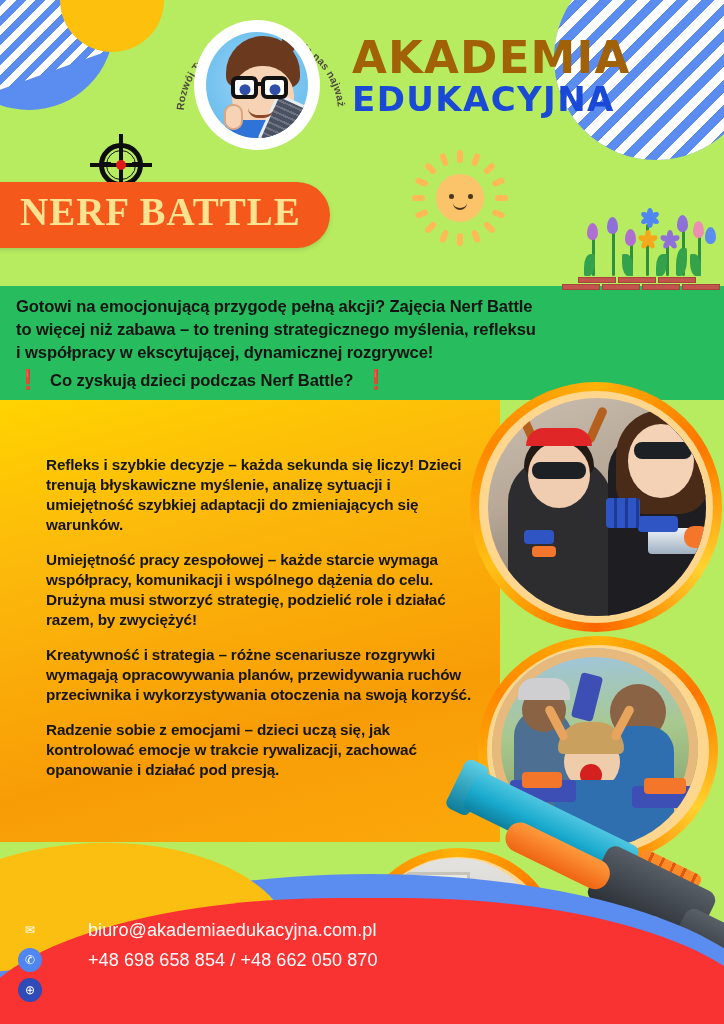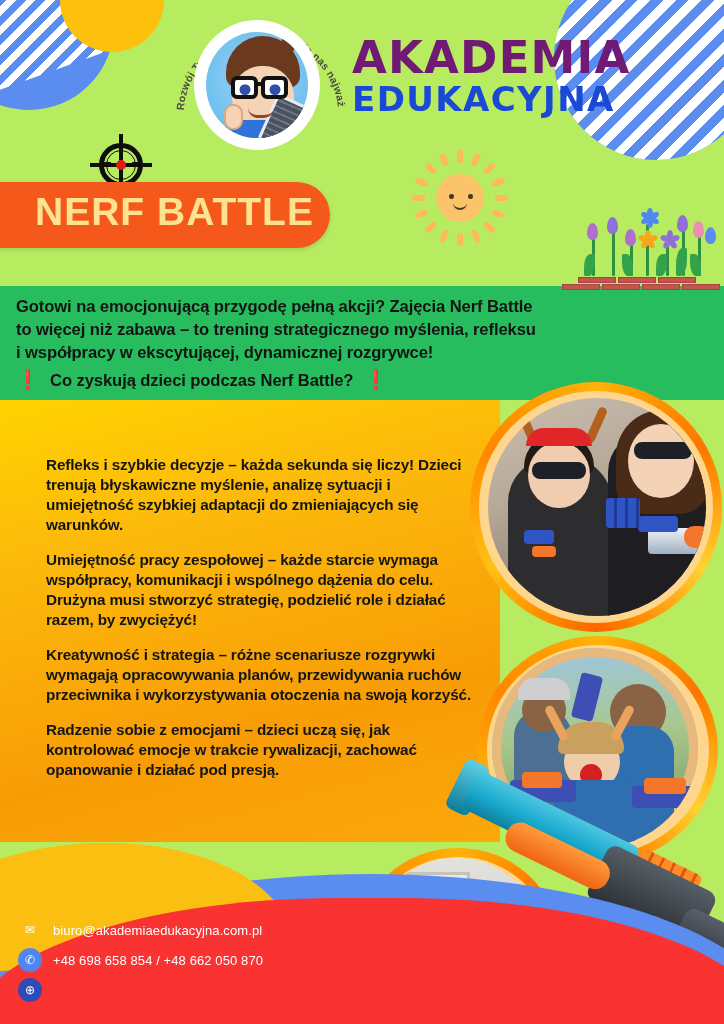--- a/index.html
+++ b/index.html
@@ -68,21 +68,21 @@
     background:#5d6470;border:3px solid #e9edf2;border-radius:4px;transform:rotate(24deg);
     background-image:repeating-linear-gradient(0deg,#4a5160 0 4px,#6d7584 4px 6px),
       repeating-linear-gradient(90deg,#4a5160 0 4px,#6d7584 4px 6px);}
   .thumb{position:absolute;left:18px;top:72px;width:19px;height:26px;
     background:#f7d3b5;border-radius:9px;border:2px solid #d9a882;}
   .logo-arc{position:absolute;left:0;top:0;width:178px;height:140px;}
   .logo-arc text{font-family:"Liberation Sans",sans-serif;font-size:10.5px;
     font-weight:700;fill:#4c4a3d;letter-spacing:.2px;}
 
   .brand{position:absolute;left:352px;top:36px;}
-  .brand-1{font-size:45px;font-weight:800;color:#701a75;letter-spacing:1.2px;
+  .brand-1{font-size:45px;font-weight:800;color:#a16207;letter-spacing:1.2px;
     line-height:.98;font-family:"DejaVu Sans",sans-serif;}
   .brand-2{font-size:34px;font-weight:700;color:#1a49d6;letter-spacing:1.4px;
     line-height:1.05;margin-top:2px;font-family:"DejaVu Sans",sans-serif;}
 
   
   .crosshair{position:absolute;left:90px;top:134px;width:62px;height:62px;}
   .ch-ring{position:absolute;left:9px;top:9px;width:44px;height:44px;
     border:5px solid #0d0d0d;border-radius:50%;}
   .ch-ring2{position:absolute;left:16px;top:16px;width:30px;height:30px;
     border:1.6px solid #0d0d0d;border-radius:50%;}
@@ -90,22 +90,22 @@
   .ch-h{left:0;top:29px;width:62px;height:4px;}
   .ch-v{left:29px;top:0;width:4px;height:62px;}
   .ch-dot{position:absolute;left:26px;top:26px;width:10px;height:10px;border-radius:50%;
     background:#e01b1b;}
   .ch-tick{position:absolute;background:#0d0d0d;width:2px;height:7px;}
 
   
   .nb-banner{position:absolute;left:-18px;top:182px;width:348px;height:66px;
     background:#f4591b;border-radius:0 34px 34px 0;
     box-shadow:0 2px 5px rgba(0,0,0,.12);}
-  .nb-text{position:absolute;left:38px;top:10px;font-family:Liberation Sans, sans-serif;
-    font-weight:700;font-size:39px;color:#fde28f;letter-spacing:1px;line-height:1;margin-left:15px;}
+  .nb-text{position:absolute;left:38px;top:10px;font-family:Liberation Serif, serif;
+    font-weight:700;font-size:39px;color:#fde28f;letter-spacing:1px;line-height:1;}
 
   
   .sun{position:absolute;left:412px;top:150px;width:96px;height:96px;}
   .sun-core{position:absolute;left:24px;top:24px;width:48px;height:48px;border-radius:50%;
     background:#fcc46a;}
   .sun-ray{position:absolute;left:45px;top:0px;width:6px;height:13px;border-radius:3px;
     background:#ffb958;transform-origin:3px 48px;}
   .sun-face-eye{position:absolute;width:4.5px;height:4.5px;border-radius:50%;background:#4a3720;top:44px;}
   .sun-mouth{position:absolute;left:41px;top:52px;width:14px;height:8px;
     border-bottom:2px solid #4a3720;border-radius:0 0 12px 12px;}
@@ -222,21 +222,21 @@
     background:#fbbf12;border-radius:50% 50% 0 0 / 100% 100% 0 0;transform:rotate(-5deg);}
   .ribbon-red{position:absolute;left:-30px;bottom:-6px;width:800px;height:132px;
     background:#f93232;border-radius:46% 46% 0 0 / 100% 100% 0 0;}
   .footer{position:absolute;left:18px;bottom:16px;width:480px;color:#ffffff;}
   .fline{display:flex;align-items:center;gap:11px;margin-bottom:6px;}
   .ficon{width:24px;height:24px;border-radius:50%;display:flex;align-items:center;
     justify-content:center;font-size:12px;color:#ffffff;flex:0 0 24px;}
   .ic-mail{background:#fcbf12;}
   .ic-phone{background:#4f86ef;}
   .ic-web{background:#2f4bb8;}
-  .ftxt{font-size:13px;letter-spacing:.1px;font-family:"Liberation Sans",sans-serif;}
+  .ftxt{font-size:18px;letter-spacing:.1px;font-family:"Liberation Sans",sans-serif;margin-left:35px;}
 </style>
 </head>
 <body>
 
 <div id="poster">
 
   <div class="band band-green-top"></div>
   <div class="band band-emerald"></div>
   <div class="band band-orange"></div>
   <div class="band band-green-low"></div>

